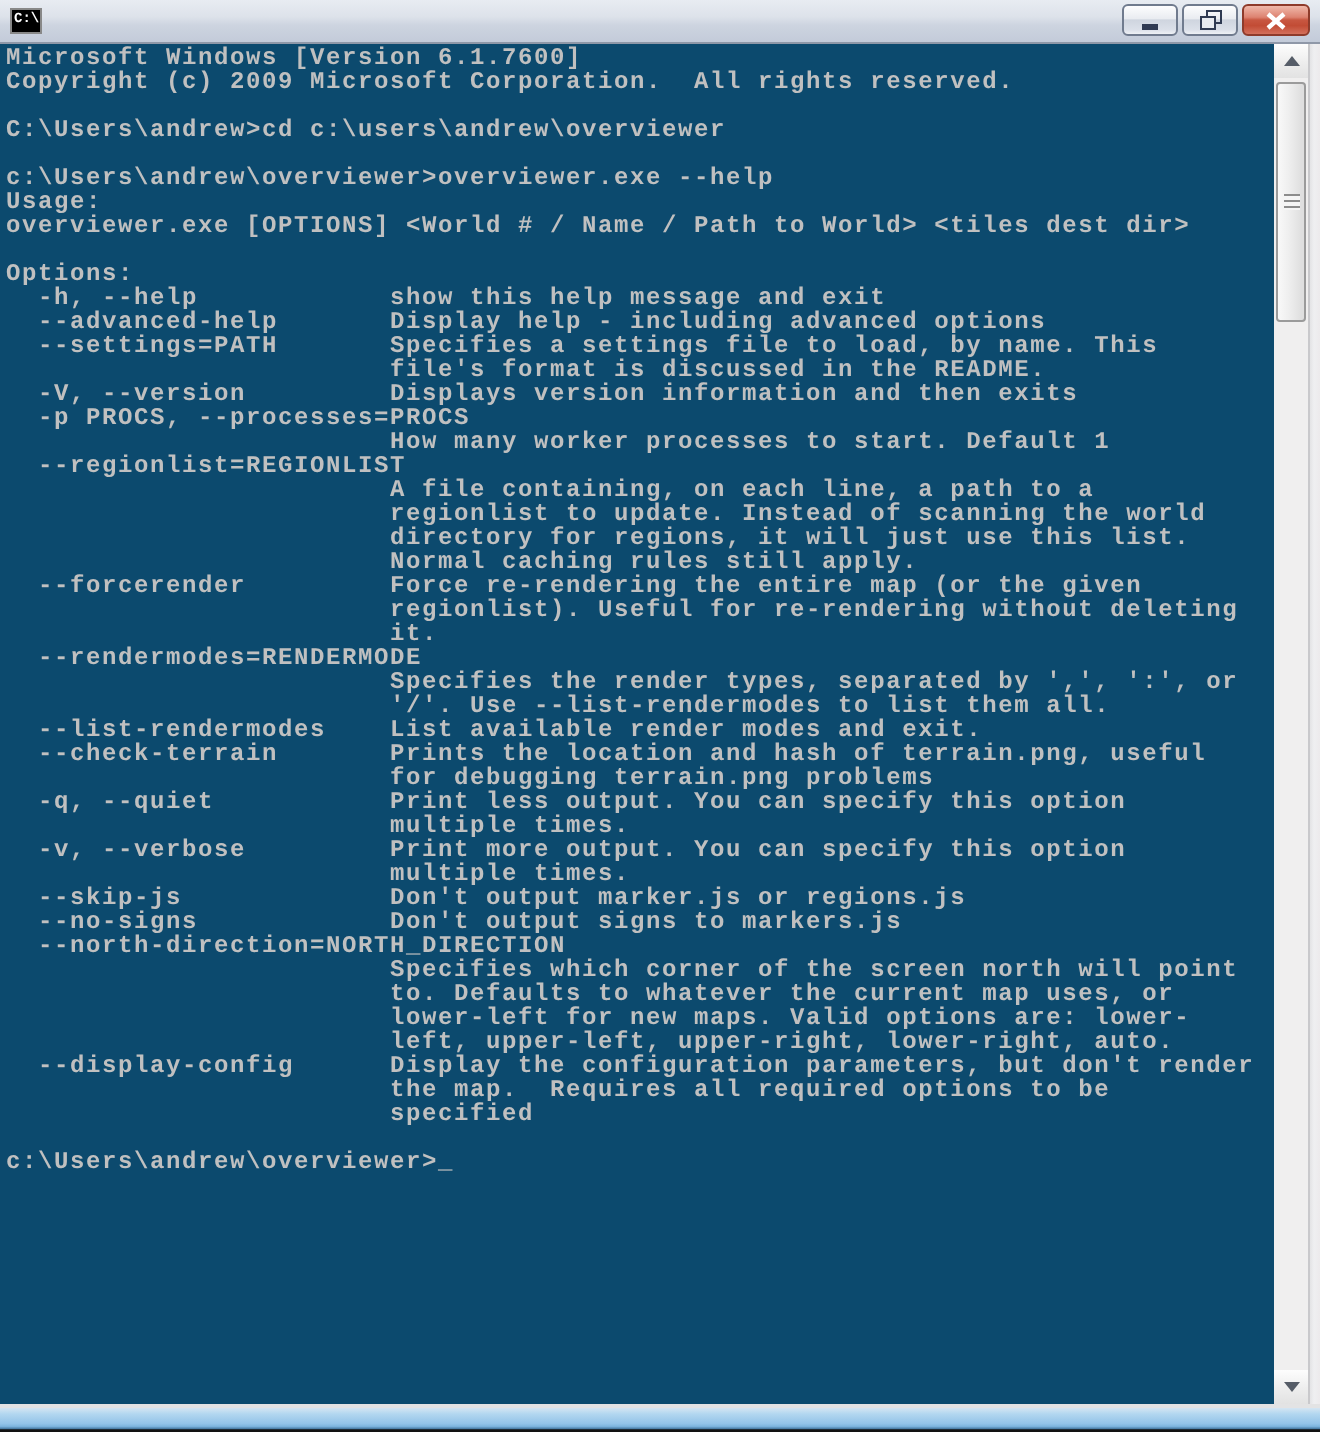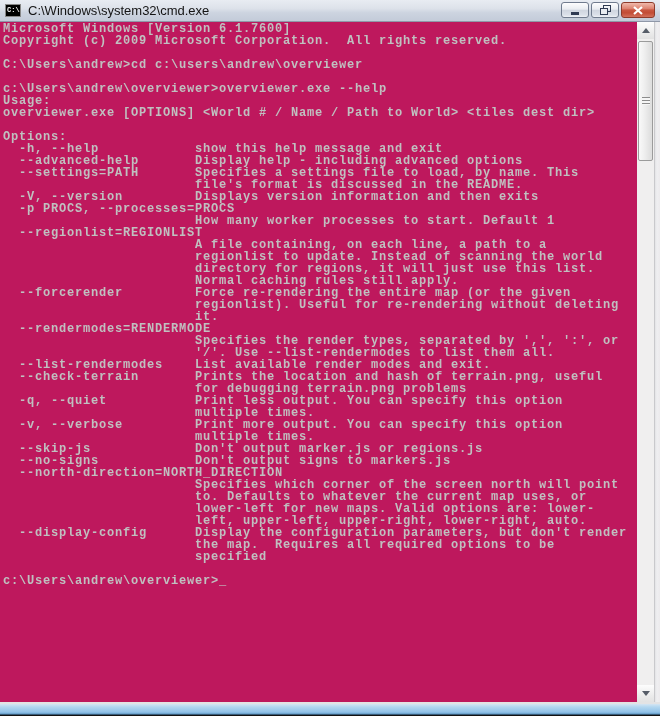--- a/index.html
+++ b/index.html
@@ -57,21 +57,21 @@
   .wbtn.red {
     width: 34px;
     border: 1px solid #8e3b2b;
     background: linear-gradient(180deg, #f0b9ab 0%, #dd8371 40%, #c85741 50%, #c24c35 70%, #d3705b 100%);
   }
 
   
   .console-area {
     position: absolute; top: 22px; left: 0;
     width: 637px; height: 680px;
-    background: #be185d;
+    background: #0c4a6e;
     overflow: hidden;
     cursor: text;
   }
   .console-pre {
     font-family: "Liberation Mono", "DejaVu Sans Mono", monospace;
     font-size: 12px; line-height: 12px; font-weight: bold;
     letter-spacing: 0.8px;
     color: #c0c0c0;
     white-space: pre;
     padding: 1px 0 0 3px;
@@ -138,21 +138,20 @@
         #4a7da6 88%, #121212 92%, #121212 100%);
   }
 </style>
 </head>
 <body>
 
 <div class="window">
 
   <div class="titlebar">
     <span class="app-icon">C:\</span>
-    <span class="title-text">C:\Windows\system32\cmd.exe</span>
     <div class="controls">
       <button class="wbtn gray">
         <svg width="10" height="9">
             <rect x="1" y="6" width="8" height="3" fill="#2f3a52"></rect>
           </svg>
       </button>
       <button class="wbtn gray">
         <svg width="11" height="10">
           <rect x="3.5" y="0.5" width="7" height="6" fill="none" stroke="#2f3a52" stroke-width="1"></rect>
           <rect x="0.5" y="3.5" width="7" height="6" fill="#e8ebf0" stroke="#2f3a52" stroke-width="1"></rect>

